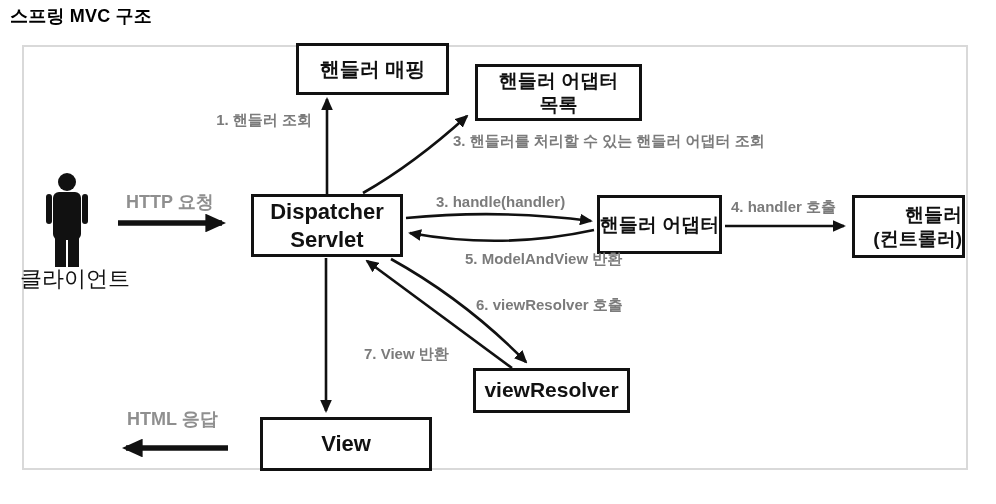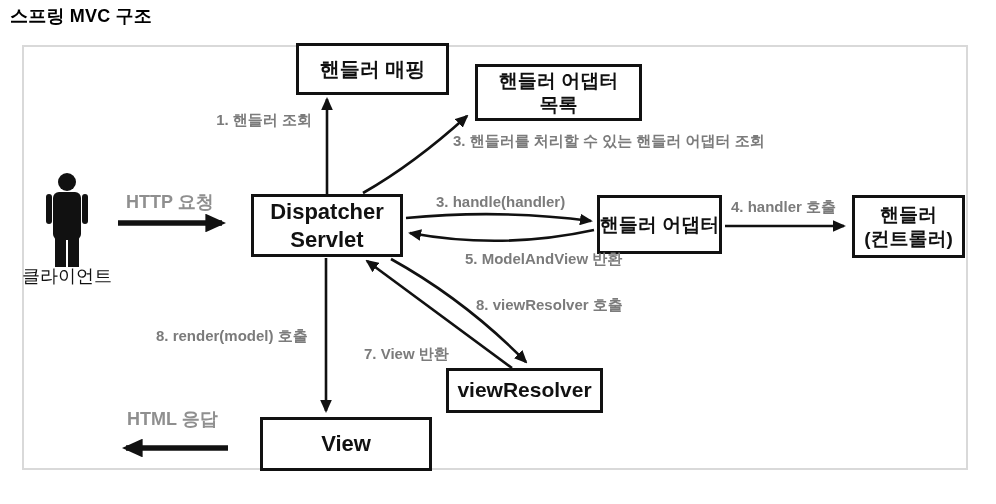--- a/index.html
+++ b/index.html
@@ -18,42 +18,42 @@
   .layer{position:absolute;left:0;top:0;width:996px;height:504px;}
   .box{
     position:absolute;box-sizing:border-box;background:#ffffff;border:3px solid #111111;
     display:flex;flex-direction:column;align-items:center;justify-content:center;
     font-weight:700;color:#111111;text-align:center;line-height:1.25;white-space:nowrap;
   }
   .box-handler-mapping{left:252px;top:43px;width:153px;height:52px;font-size:20px;margin-left:44px;}
   .box-adapter-list{left:475px;top:64px;width:167px;height:57px;font-size:19px;}
   .box-dispatcher{left:251px;top:194px;width:152px;height:63px;font-size:22px;}
   .box-adapter{left:597px;top:195px;width:125px;height:59px;font-size:19px;}
-  .box-handler{left:852px;top:195px;width:113px;height:63px;font-size:19px;}
-  .box-view-resolver{left:446px;top:368px;width:157px;height:45px;font-size:21px;}
+  .box-handler{left:852px;top:195px;width:113px;height:63px;font-size:19px;align-items:flex-end;}
+  .box-view-resolver{left:473px;top:368px;width:157px;height:45px;font-size:21px;}
   .box-view{left:260px;top:417px;width:172px;height:54px;font-size:22px;}
   .lbl{
     position:absolute;font-size:15px;font-weight:700;color:#7b7b7b;white-space:nowrap;
   }
   .lbl-step1{left:200px;top:111px;width:112px;text-align:right;}
   .lbl-step2{left:453px;top:132px;}
   .lbl-step3{left:436px;top:193px;}
   .lbl-step4{left:731px;top:198px;}
   .lbl-step5{left:421px;top:250px;margin-left:44px;}
   .lbl-step6{left:476px;top:296px;}
   .lbl-step7{left:364px;top:345px;}
   .lbl-step8{left:156px;top:327px;}
   .io{
     position:absolute;font-size:18px;font-weight:700;color:#8f8f8f;white-space:nowrap;
   }
   .io-http{left:126px;top:190px;}
   .io-html{left:127px;top:407px;}
   .client-label{
     position:absolute;left:20px;top:264px;width:94px;text-align:center;
-    font-size:18px;font-weight:500;color:#111111;white-space:nowrap;
+    font-size:22px;font-weight:500;color:#111111;white-space:nowrap;
   }
 </style>
 </head>
 <body>
 
 <div class="screen">
 
   <div class="title">스프링 MVC 구조</div>
 
   <div class="frame"></div>
@@ -124,17 +124,16 @@
   <div class="client-label">클라이언트</div>
 
   <div class="io io-http">HTTP 요청</div>
   <div class="io io-html">HTML 응답</div>
 
   <div class="lbl lbl-step1">1. 핸들러 조회</div>
   <div class="lbl lbl-step2">3. 핸들러를 처리할 수 있는 핸들러 어댑터 조회</div>
   <div class="lbl lbl-step3">3. handle(handler)</div>
   <div class="lbl lbl-step4">4. handler 호출</div>
   <div class="lbl lbl-step5">5. ModelAndView 반환</div>
-  <div class="lbl lbl-step6">8. viewResolver 호출</div>
+  <div class="lbl lbl-step6">6. viewResolver 호출</div>
   <div class="lbl lbl-step7">7. View 반환</div>
-  <div class="lbl lbl-step8">8. render(model) 호출</div>
 
 </div>
 
 </body></html>

